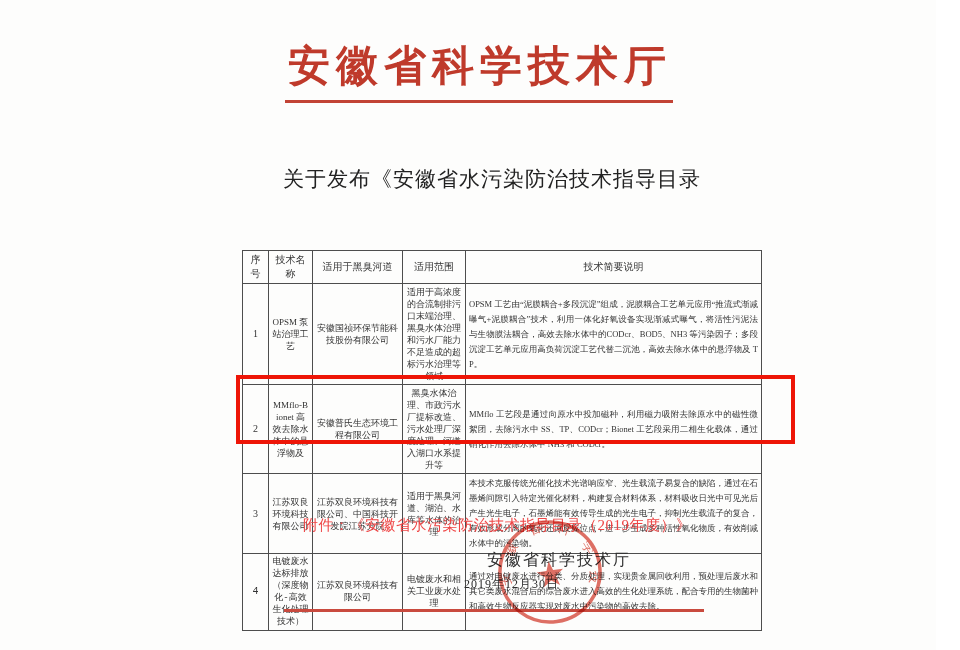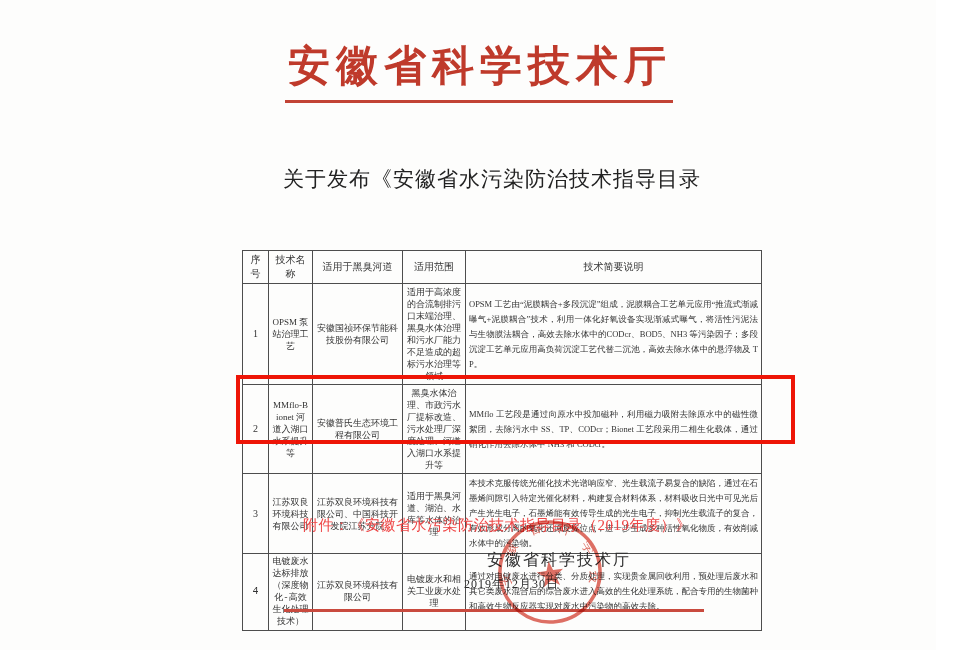--- a/index.html
+++ b/index.html
@@ -86,21 +86,21 @@
     <tbody>
       <tr class="r1">
         <td class="c-no">1</td>
         <td class="c-name">OPSM 泵站治理工艺</td>
         <td class="c-prov">安徽国祯环保节能科技股份有限公司</td>
         <td class="c-scope">适用于高浓度的合流制排污口末端治理、黑臭水体治理和污水厂能力不足造成的超标污水治理等领域</td>
         <td class="c-sum">OPSM 工艺由“泥膜耦合+多段沉淀”组成，泥膜耦合工艺单元应用“推流式渐减曝气+泥膜耦合”技术，利用一体化好氧设备实现渐减式曝气，将活性污泥法与生物膜法耦合，高效去除水体中的CODcr、BOD5、NH3 等污染因子；多段沉淀工艺单元应用高负荷沉淀工艺代替二沉池，高效去除水体中的悬浮物及 TP。</td>
       </tr>
       <tr class="r2">
         <td class="c-no">2</td>
-        <td class="c-name">MMflo-Bionet 河道入湖口水系提升等</td>
+        <td class="c-name">MMflo-Bionet 高效去除水体中的悬浮物及</td>
         <td class="c-prov">安徽普氏生态环境工程有限公司</td>
         <td class="c-scope">黑臭水体治理、市政污水厂提标改造、污水处理厂深度处理、河道入湖口水系提升等</td>
         <td class="c-sum">MMflo 工艺段是通过向原水中投加磁种，利用磁力吸附去除原水中的磁性微絮团，去除污水中 SS、TP、CODcr；Bionet 工艺段采用二相生化载体，通过硝化作用去除水体中 NH3 和 CODcr。</td>
       </tr>
       <tr class="r3">
         <td class="c-no">3</td>
         <td class="c-name">江苏双良环境科技有限公司</td>
         <td class="c-prov">江苏双良环境科技有限公司、中国科技开发院江苏分院</td>
         <td class="c-scope">适用于黑臭河道、湖泊、水库等水体的治理</td>
         <td class="c-sum">本技术克服传统光催化技术光谱响应窄、光生载流子易复合的缺陷，通过在石墨烯间隙引入特定光催化材料，构建复合材料体系，材料吸收日光中可见光后产生光生电子，石墨烯能有效传导生成的光生电子，抑制光生载流子的复合，有效形成分离的氧化还原反应位点，进一步生成多种活性氧化物质，有效削减水体中的污染物。</td>

